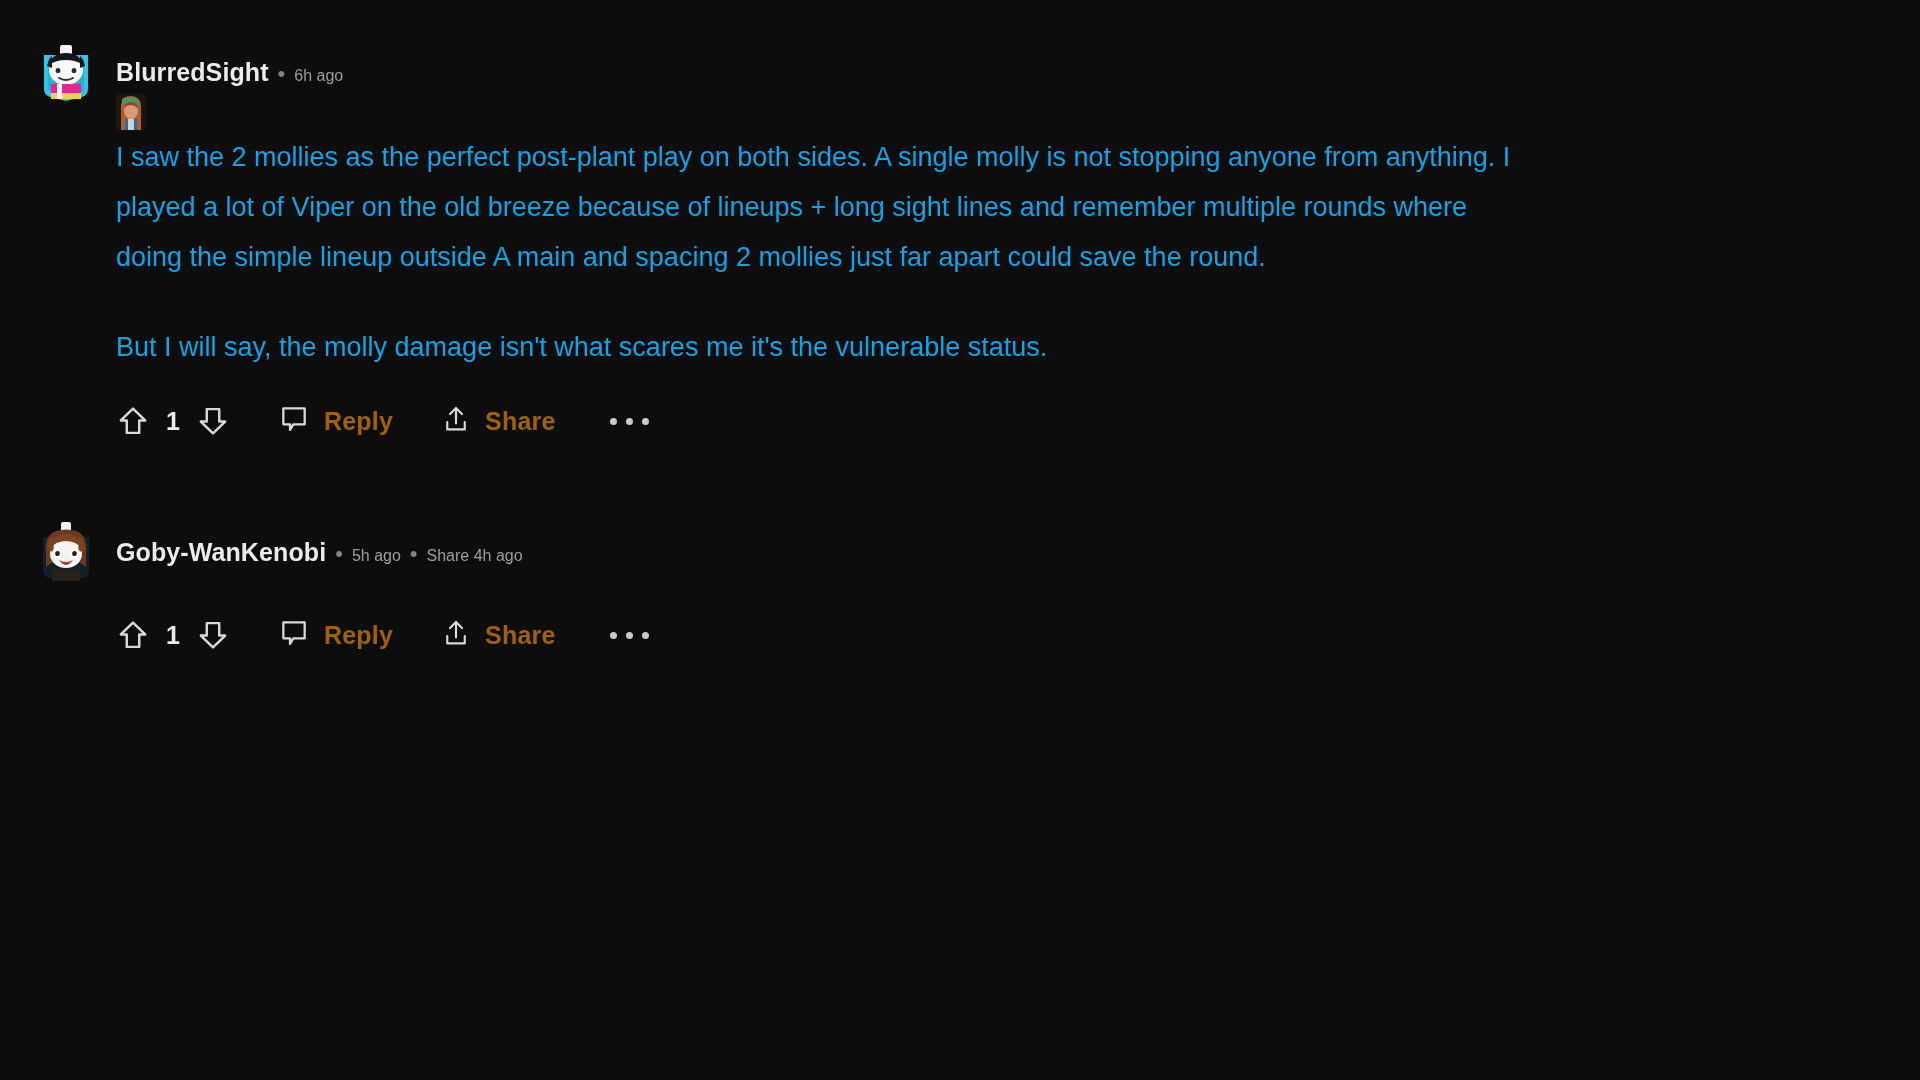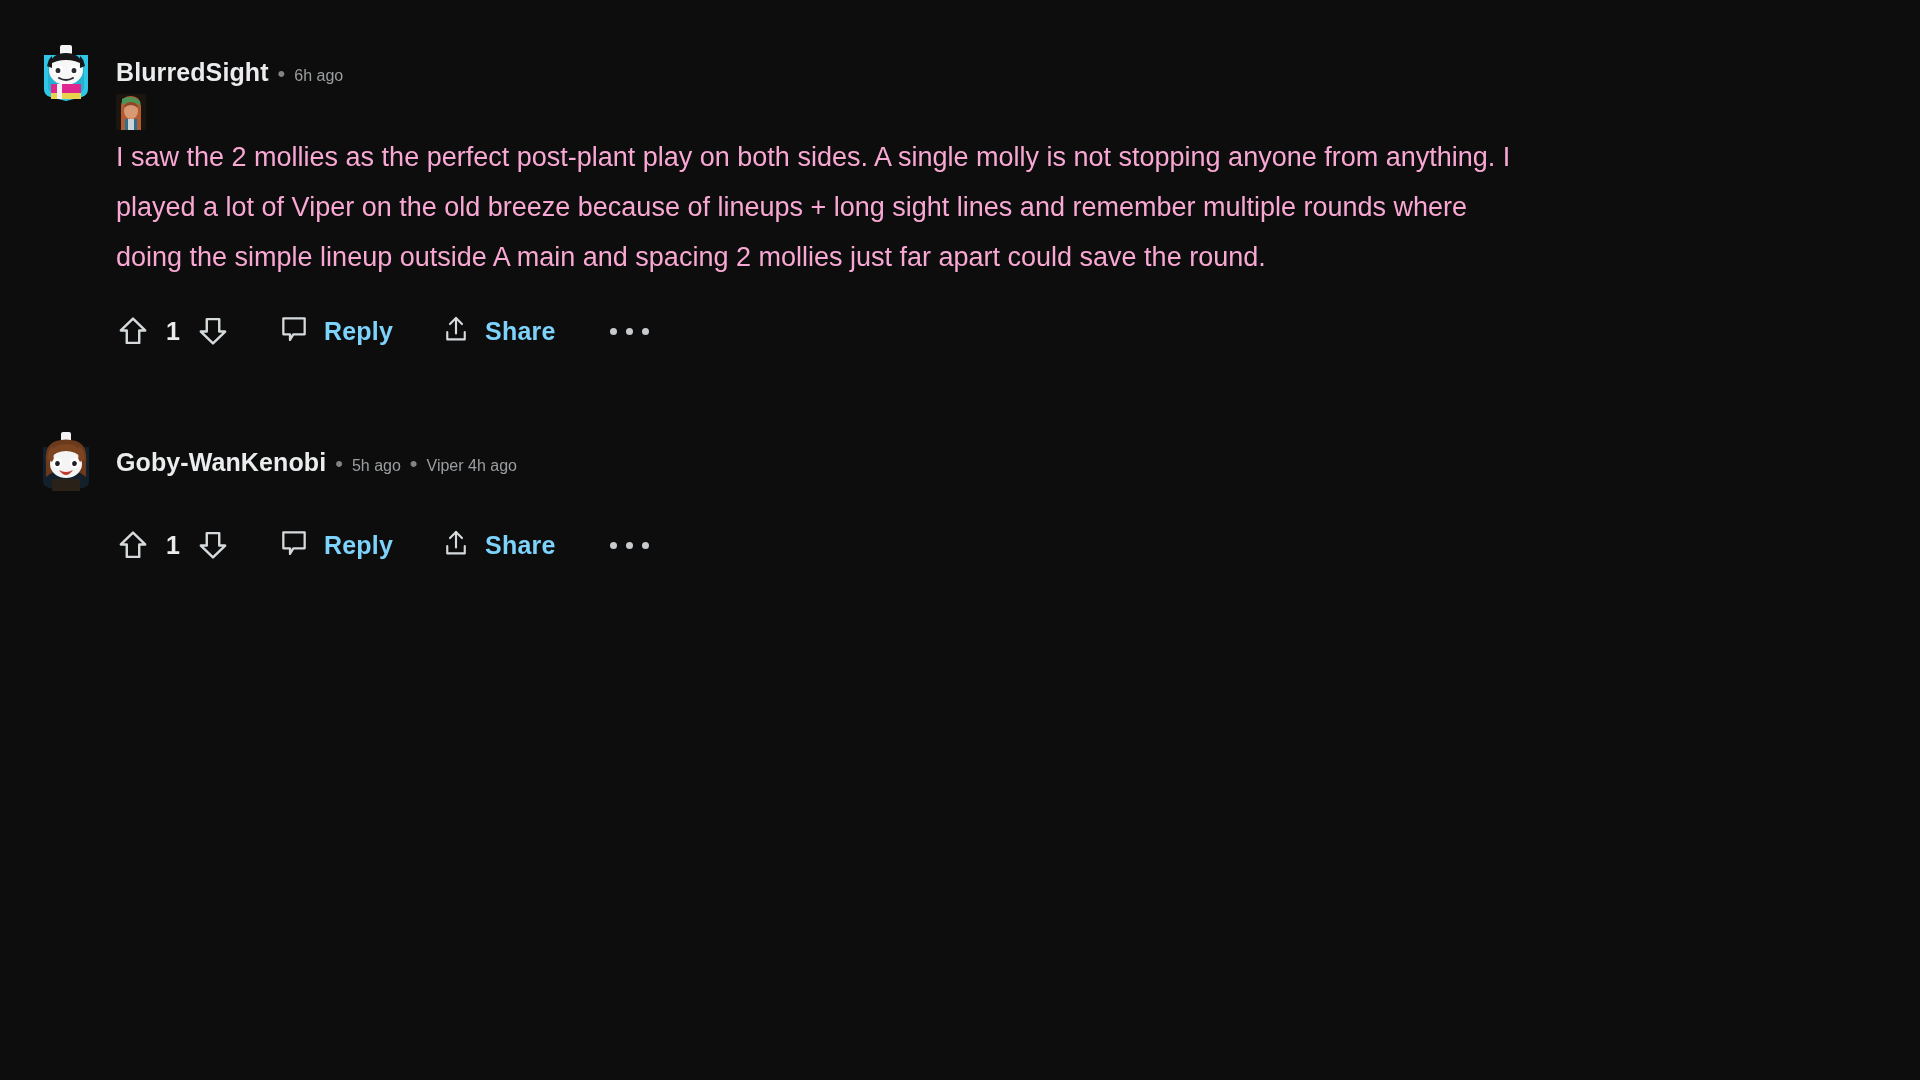--- a/index.html
+++ b/index.html
@@ -75,21 +75,21 @@
     height: 36px;
     border-radius: 2px;
     overflow: hidden;
     display: block;
   }
   .body {
     padding-left: 78px;
     padding-right: 80px;
     font-size: 27px;
     line-height: 50px;
-    color: #f9a8d4;
+    color: #0ea5e9;
     font-weight: 400;
     max-width: 1400px;
   }
   .body p {
     margin: 0 0 40px 0;
   }
   .body p:last-child { margin-bottom: 0; }
   .actions {
     padding-left: 78px;
     display: flex;
@@ -124,21 +124,21 @@
   }
   .action-item {
     display: flex;
     align-items: center;
     cursor: pointer;
     margin-left: 48px;
   }
   .action-item .lbl {
     font-size: 25px;
     font-weight: bold;
-    color: #7dd3fc;
+    color: #a16207;
     margin-left: 14px;
     letter-spacing: 0.2px;
   }
   .dots {
     margin-left: 50px;
     display: flex;
     align-items: center;
     cursor: pointer;
     padding: 6px 4px;
   }
@@ -199,20 +199,21 @@
           <ellipse cx="15" cy="17" rx="7" ry="8" fill="#d79a74"></ellipse>
           <path d="M8 14 Q9 8 15 8 Q21 8 22 14 Q18 11 15 11 Q11 11 8 14 Z" fill="#8d4626"></path>
           <rect x="9" y="25" width="12" height="11" fill="#2f6e8a"></rect>
           <rect x="12" y="25" width="6" height="11" fill="#c9d3d8"></rect>
         </svg>
       </span>
     </div>
 
     <div class="body">
       <p>I saw the 2 mollies as the perfect post-plant play on both sides. A single molly is not stopping anyone from anything. I played a lot of Viper on the old breeze because of lineups + long sight lines and remember multiple rounds where doing the simple lineup outside A main and spacing 2 mollies just far apart could save the round.</p>
+      <p>But I will say, the molly damage isn't what scares me it's the vulnerable status.</p>
     </div>
 
     <div class="actions">
       <div class="vote-group">
         <span class="icon-btn">
           <svg class="arrow-up" viewBox="0 0 24 24">
             <path d="M12 3.2 L3.4 11.6 L7.6 11.6 L7.6 20.4 L16.4 20.4 L16.4 11.6 L20.6 11.6 Z" fill="none" stroke="#d7dadc" stroke-width="1.7" stroke-linejoin="round"></path>
           </svg>
         </span>
         <span class="score">1</span>
@@ -273,21 +274,21 @@
           <ellipse cx="36.5" cy="34.5" rx="2.3" ry="2.6" fill="#1f1f26"></ellipse>
           <path d="M21 41 Q28 51 35 41 Q28 45 21 41 Z" fill="#c0392b"></path>
           <rect x="14" y="50" width="28" height="12" fill="#2a2118"></rect>
         </svg>
       </div>
       <div class="header-text">
         <span class="username">Goby-WanKenobi</span>
         <span class="meta-sep">•</span>
         <span class="meta">5h ago</span>
         <span class="meta-sep">•</span>
-        <span class="meta">Viper 4h ago</span>
+        <span class="meta">Share 4h ago</span>
       </div>
     </div>
 
 
     <div class="actions">
       <div class="vote-group">
         <span class="icon-btn">
           <svg class="arrow-up" viewBox="0 0 24 24">
             <path d="M12 3.2 L3.4 11.6 L7.6 11.6 L7.6 20.4 L16.4 20.4 L16.4 11.6 L20.6 11.6 Z" fill="none" stroke="#d7dadc" stroke-width="1.7" stroke-linejoin="round"></path>
           </svg>

